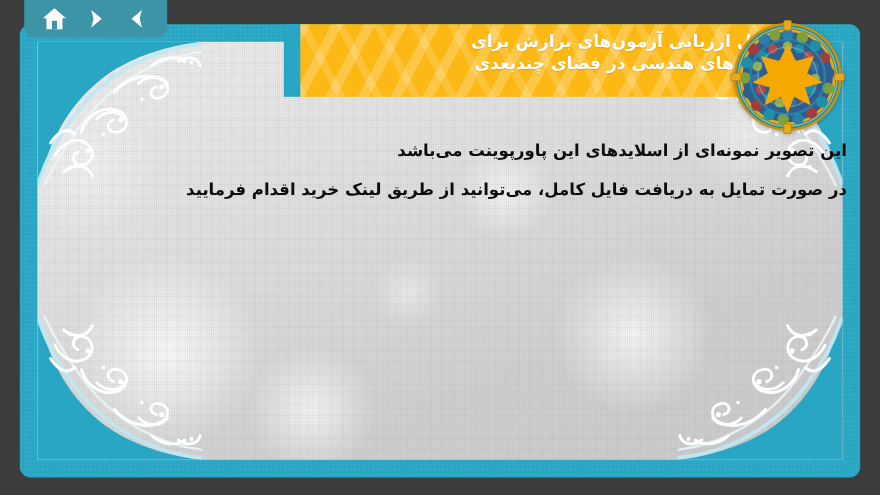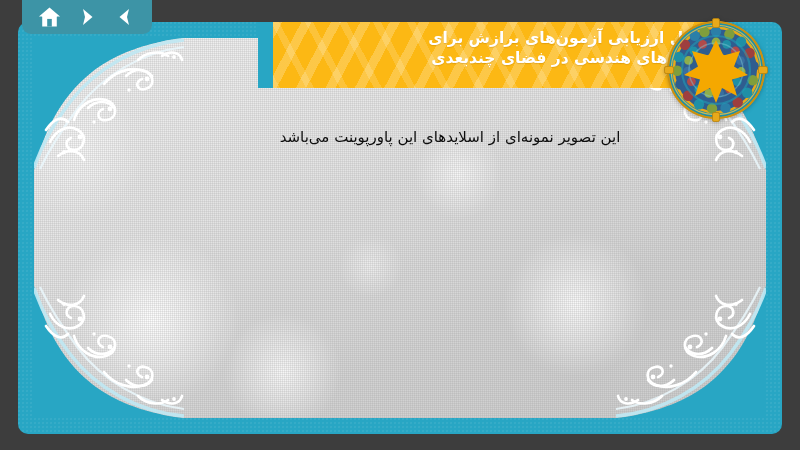--- a/index.html
+++ b/index.html
@@ -167,25 +167,24 @@
     right:30px; top:130px;
     width:640px;
     z-index:30;
     direction:rtl;
     text-align:right;
   }
   .bodyline {
     color:#0d0d0d;
     font-family:"DejaVu Sans", sans-serif;
     font-size:15px;
-    font-weight:normal;
+    font-weight:bold;
     line-height:1.05;
     margin-bottom:19px;
     white-space:nowrap;
-    text-align:center;
   }
 </style>
 </head>
 <body>
 
 <div id="stage">
 
   <div id="navbar">
 
     <div class="navbtn">
@@ -414,15 +413,16 @@
         <rect x="48.5" y="0.5" width="7" height="9" rx="1.6"></rect>
         <rect x="48.5" y="94.5" width="7" height="9" rx="1.6"></rect>
         <rect x="0.5" y="48.5" width="9" height="7" rx="1.6"></rect>
         <rect x="94.5" y="48.5" width="9" height="7" rx="1.6"></rect>
       </g>
     </svg>
   </div>
 
   <div id="body-text">
     <div class="bodyline">این تصویر نمونه‌ای از اسلایدهای این پاورپوینت می‌باشد</div>
+    <div class="bodyline">در صورت تمایل به دریافت فایل کامل، می‌توانید از طریق لینک خرید اقدام فرمایید</div>
   </div>
 
 </div>
 
 </body></html>

